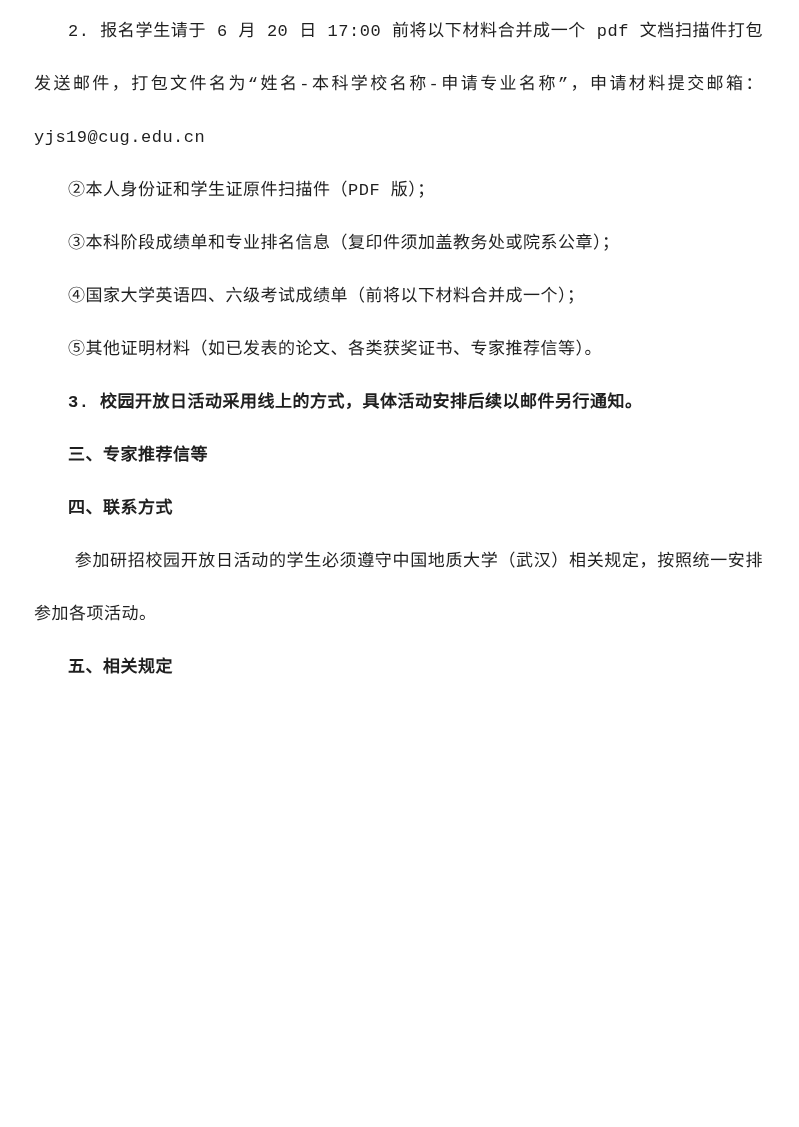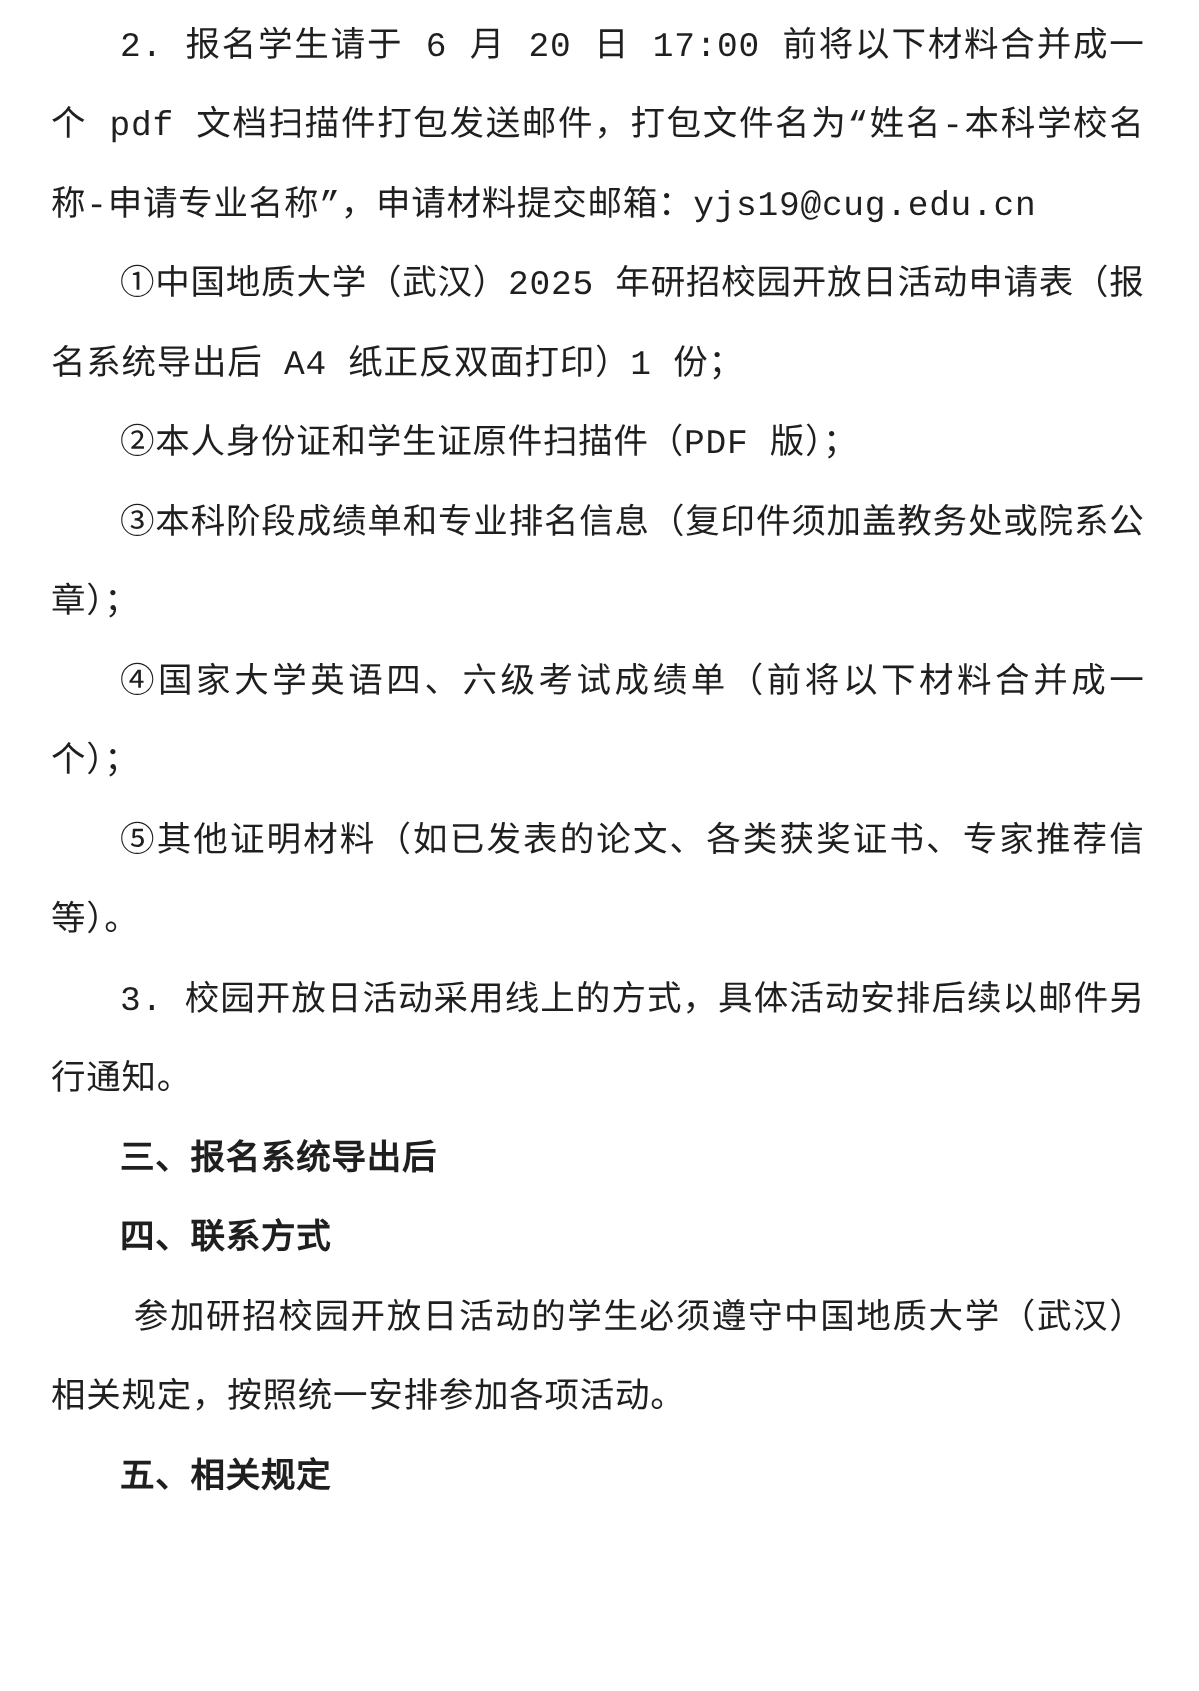--- a/index.html
+++ b/index.html
@@ -20,43 +20,42 @@
     background: var(--page-bg);
     overflow: hidden;
   }
   .doc-body {
     padding: 5px 36px 0 34px;
   }
   p.doc {
     margin: 0;
     padding: 0;
     font-family: "Liberation Mono", "DejaVu Sans Mono", "Liberation Serif", "DejaVu Serif", serif;
-    font-size: 23px;
+    font-size: 17px;
     line-height: 53px;
     letter-spacing: 0.5px;
     color: var(--text-color);
     text-align: justify;
     text-indent: 2em;
     font-weight: 400;
     word-break: break-word;
   }
-  p.doc.bold { font-weight: 400; }
+  p.doc.bold { font-weight: 700; }
   p.doc.heading { font-weight: 700; }
   p.doc.indent-lg { text-indent: 2.4em; }
 </style>
 </head>
 <body>
 
 <div class="page">
   <div class="doc-body" id="doc-body">
       <p class="doc">2. 报名学生请于 6 月 20 日 17:00 前将以下材料合并成一个 pdf 文档扫描件打包发送邮件，打包文件名为“姓名-本科学校名称-申请专业名称”，申请材料提交邮箱：yjs19@cug.edu.cn</p>
-      <p class="doc">①中国地质大学（武汉）2025 年研招校园开放日活动申请表（报名系统导出后 A4 纸正反双面打印）1 份；</p>
       <p class="doc">②本人身份证和学生证原件扫描件（PDF 版）；</p>
       <p class="doc">③本科阶段成绩单和专业排名信息（复印件须加盖教务处或院系公章）；</p>
       <p class="doc">④国家大学英语四、六级考试成绩单（前将以下材料合并成一个）；</p>
       <p class="doc">⑤其他证明材料（如已发表的论文、各类获奖证书、专家推荐信等）。</p>
       <p class="doc bold">3. 校园开放日活动采用线上的方式，具体活动安排后续以邮件另行通知。</p>
-      <p class="doc heading bold">三、报名系统导出后</p>
+      <p class="doc heading bold">三、专家推荐信等</p>
       <p class="doc heading bold">四、联系方式</p>
       <p class="doc indent-lg">参加研招校园开放日活动的学生必须遵守中国地质大学（武汉）相关规定，按照统一安排参加各项活动。</p>
       <p class="doc heading bold">五、相关规定</p>
     </div>
 </div>
 
 </body></html>

